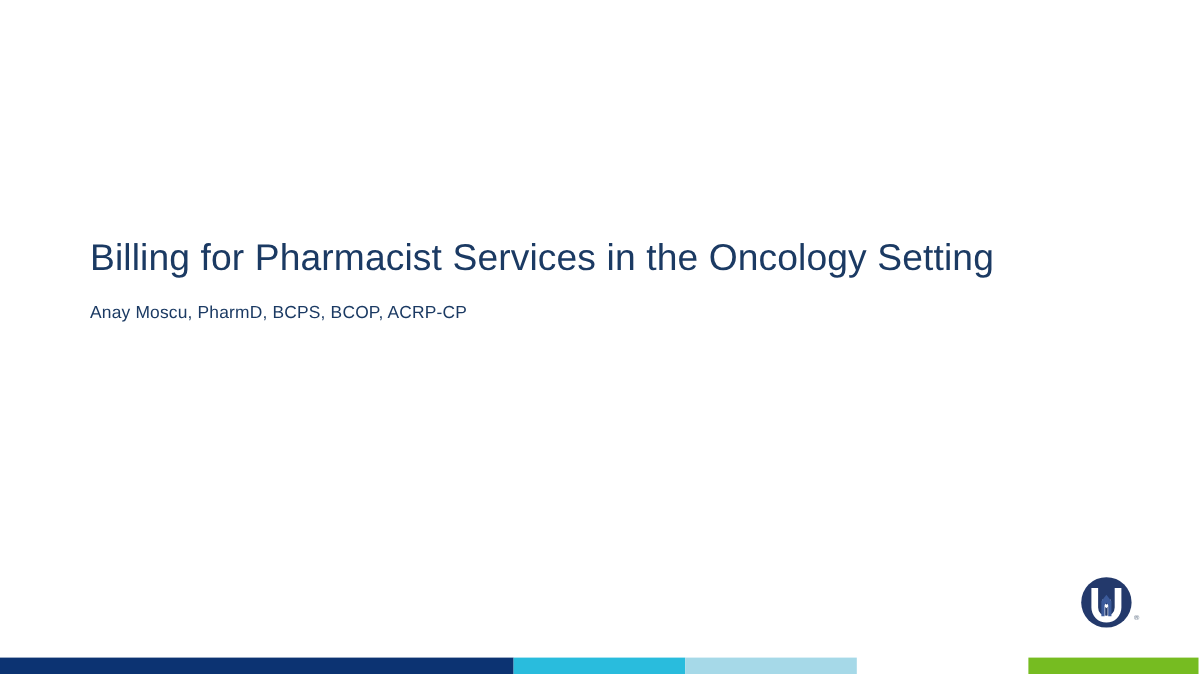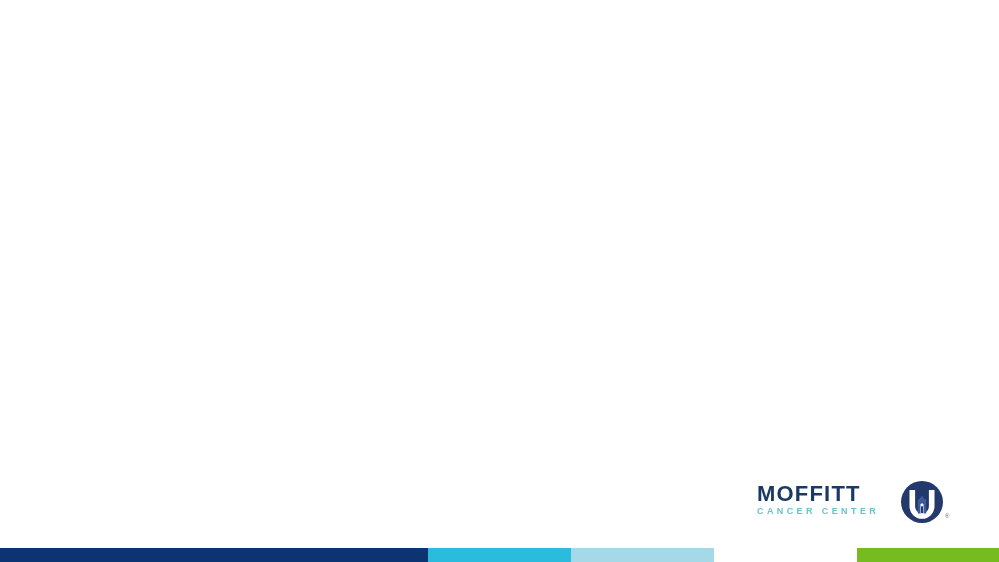--- a/index.html
+++ b/index.html
@@ -110,29 +110,27 @@
     top: 0;
     height: 14px;
   }
 </style>
 </head>
 <body>
 
 <div class="slide" style="background: rgb(255, 255, 255);">
 
   <div class="title-block">
+    <h1 class="slide-title" style="color: rgb(27, 58, 99);">Billing for Pharmacist Services in the Oncology Setting</h1>
     <ul class="subtitle-list">
+      <li class="subtitle-line first" style="color: rgb(27, 58, 99);">Anay Moscu, PharmD, BCPS, BCOP, ACRP-CP</li>
     </ul>
   </div>
 
   <div class="logo">
-    <div class="logo-text">
-      <div class="logo-wordmark" style="color: rgb(27, 58, 99);">MOFFITT</div>
-      <div class="logo-tagline" style="color: rgb(111, 192, 200);">CANCER CENTER</div>
-    </div>
     <span class="logo-mark">
       <svg width="44" height="44" viewBox="0 0 44 44" xmlns="http://www.w3.org/2000/svg">
         <circle cx="22" cy="22" r="21" fill="#23396b"></circle>
         <path d="M9.5 10 h5.6 v16.3 a6.9 6.9 0 0 0 13.8 0 V10 h5.6 v16.3 a12.5 12.5 0 0 1 -25 0 Z" fill="#ffffff"></path>
         <path d="M18.4 34.2 V19.4 l3.6 4.6 3.6 -4.6 v14.8 h-2.6 v-8.6 l-1 1.3 -1 -1.3 v8.6 Z" fill="#ffffff"></path>
         <path d="M22 15.6 l4.2 5.4 v12.6 h-2.7 v-9.4 l-1.5 -1.9 -1.5 1.9 v9.4 h-2.7 V21 Z" fill="#3b5a9a"></path>
       </svg>
     </span>
     <span class="logo-reg">®</span>
   </div>

